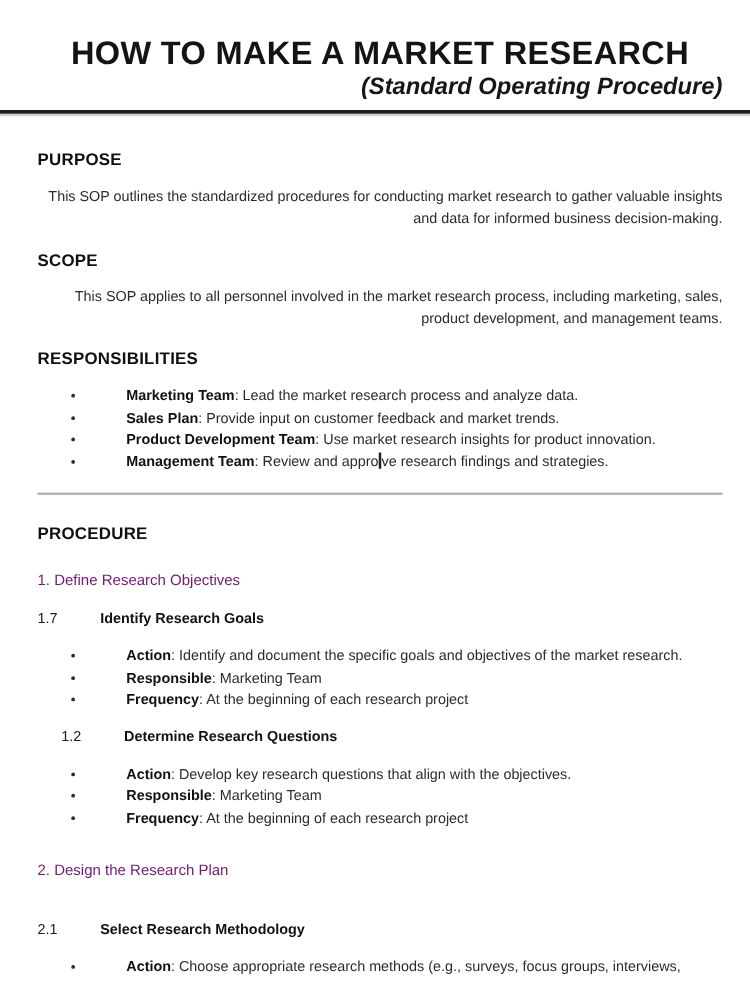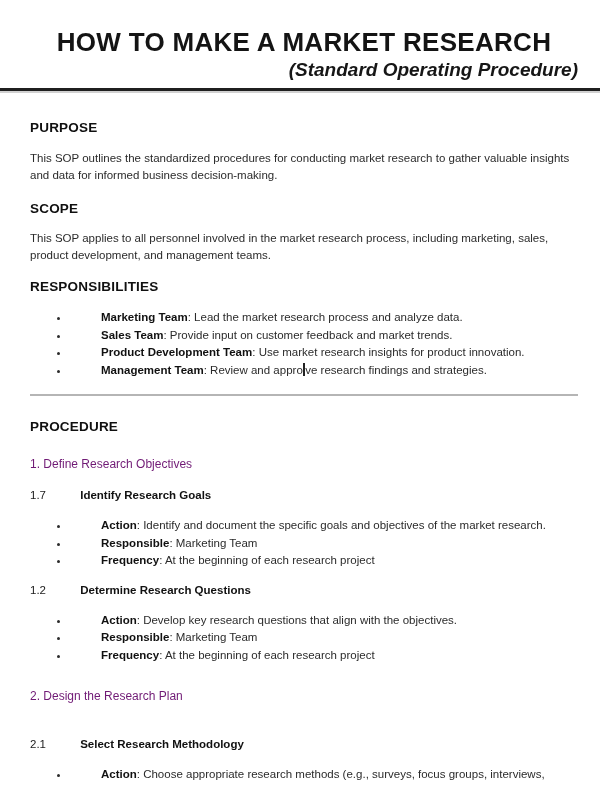--- a/index.html
+++ b/index.html
@@ -30,21 +30,21 @@
 
   h2.sec {
     margin:30px 0 0; font-size:13.5px; line-height:14px;
     font-weight:800; color:#101010; letter-spacing:.2px;
   }
   h2.sec.tight { margin-top:18px; }
   h2.sec.resp { margin-top:16px; }
   h2.sec.proc { margin-top:24px; }
 
   p.body {
-    margin:15px 0 0; font-size:11.5px; line-height:17px; color:#2b2b2b;
+    margin:15px 0 0; font-size:11.5px; line-height:17px; color:#2b2b2b;text-align:right;
   }
   p.body.scope { margin-top:14px; }
 
   ul.blist {
     margin:15px 0 0; padding:0 0 0 40px;
     list-style:disc;
   }
   ul.blist li {
     font-size:11.5px; line-height:17.5px; color:#2b2b2b;
   }
@@ -57,21 +57,21 @@
 
   h3.step {
     margin:22px 0 0; font-size:12px; line-height:16px;
     font-weight:400; color:#701a75;
   }
   h3.step.s2 { margin-top:24px; }
   h4.substep {
     margin:17px 0 0; font-size:11.5px; line-height:13px;
     font-weight:400; color:#1b1b1b;
   }
-  h4.substep.s12 { margin-top:14px; }
+  h4.substep.s12 { margin-top:14px;margin-left:19px; }
   h4.substep.s21 { margin-top:34px; }
   h4.substep .b { font-weight:700; }
 
   .caret {
     display:inline-block; width:1.5px; height:13px;
     background:#222; vertical-align:middle;
     position:relative; top:-1px; margin:0 .5px;
   }
 </style>
 </head>
@@ -86,21 +86,21 @@
 
     <h2 class="sec">PURPOSE</h2>
     <p class="body">This SOP outlines the standardized procedures for conducting market research to gather valuable insights and data for informed business decision-making.</p>
 
     <h2 class="sec tight">SCOPE</h2>
     <p class="body scope">This SOP applies to all personnel involved in the market research process, including marketing, sales, product development, and management teams.</p>
 
     <h2 class="sec resp">RESPONSIBILITIES</h2>
     <ul class="blist">
       <li><span class="b">Marketing Team</span><span>: Lead the market research process and analyze data.</span></li>
-      <li><span class="b">Sales Team</span><span>: Provide input on customer feedback and market trends.</span></li>
+      <li><span class="b">Sales Plan</span><span>: Provide input on customer feedback and market trends.</span></li>
       <li><span class="b">Product Development Team</span><span>: Use market research insights for product innovation.</span></li>
       <li><span class="b">Management Team</span><span>: Review and appro</span><span class="caret"></span><span>ve research findings and strategies.</span></li>
     </ul>
 
     <hr class="section-divider">
 
     <h2 class="sec proc">PROCEDURE</h2>
 
     <h3 class="step">1. Define Research Objectives</h3>
 

